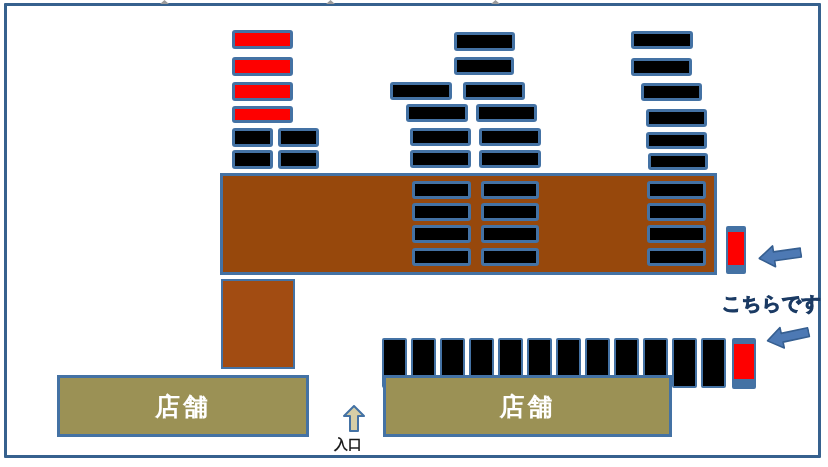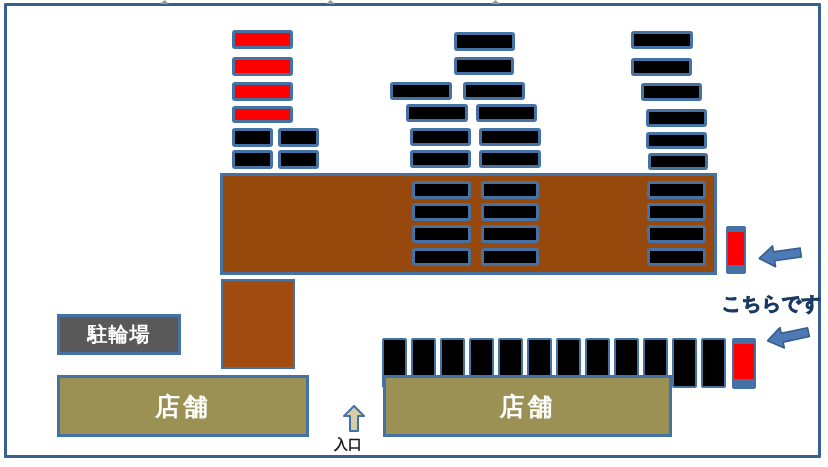--- a/index.html
+++ b/index.html
@@ -121,23 +121,20 @@
       <div class="space vert" style="left: 556px; top: 322px; width: 25px; height: 50px; background: rgb(0, 0, 0); border-color: rgb(68, 114, 164);"></div>
       <div class="space vert" style="left: 585px; top: 322px; width: 25px; height: 50px; background: rgb(0, 0, 0); border-color: rgb(68, 114, 164);"></div>
       <div class="space vert" style="left: 614px; top: 322px; width: 25px; height: 50px; background: rgb(0, 0, 0); border-color: rgb(68, 114, 164);"></div>
       <div class="space vert" style="left: 643px; top: 322px; width: 25px; height: 50px; background: rgb(0, 0, 0); border-color: rgb(68, 114, 164);"></div>
       <div class="space vert" style="left: 672px; top: 322px; width: 25px; height: 50px; background: rgb(0, 0, 0); border-color: rgb(68, 114, 164);"></div>
       <div class="space vert" style="left: 701px; top: 322px; width: 25px; height: 50px; background: rgb(0, 0, 0); border-color: rgb(68, 114, 164);"></div>
       <div class="space hl" style="left: 726px; top: 210px; width: 20px; height: 48px; background: rgb(254, 0, 0); border-color: rgb(68, 114, 164); border-width: 6px 2px 9px;"></div>
       <div class="space hl" style="left: 732px; top: 322px; width: 24px; height: 51px; background: rgb(254, 0, 0); border-color: rgb(68, 114, 164); border-width: 6px 2px 10px;"></div>
     </div>
 
-  <div class="abs facility bike" style="background: rgb(89, 89, 89); border-color: rgb(68, 114, 164);">
-    <span>駐輪場</span>
-  </div>
 
   <div class="abs facility shop-left" style="background: rgb(155, 145, 85); border-color: rgb(68, 114, 164);">
     <span>店舗</span>
   </div>
 
   <div class="abs facility shop-right" style="background: rgb(155, 145, 85); border-color: rgb(68, 114, 164);">
     <span>店舗</span>
   </div>
 
   <div id="anno-layer">

